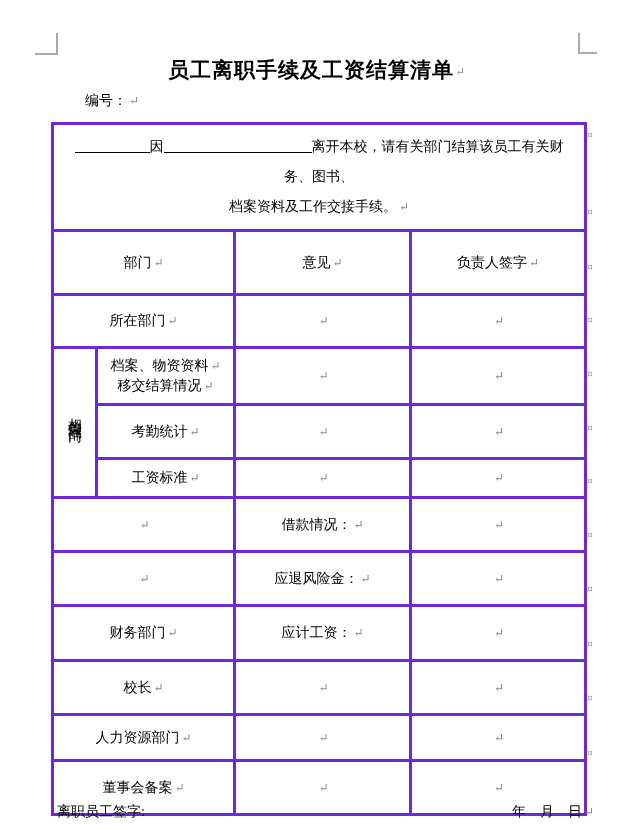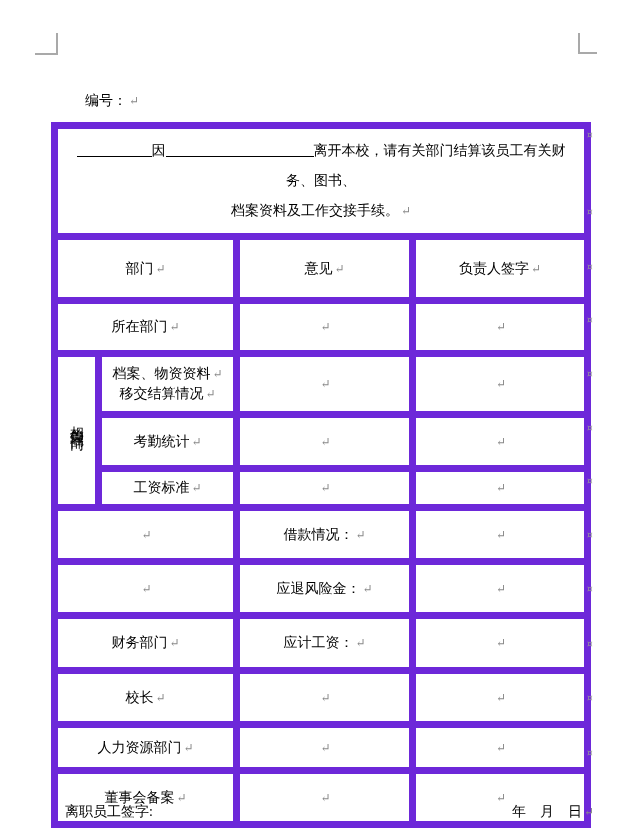--- a/index.html
+++ b/index.html
@@ -28,47 +28,48 @@
   .pm { color:#8a8a8a; font-weight:normal; font-size:12px; margin-left:2px; }
   .rowend { position:absolute; color:#9a9a9a; font-size:9px; font-family:"DejaVu Sans",sans-serif; }
 
   
   table.form {
     position:absolute; left:51px; top:122px; width:533px;
     border-collapse:collapse; table-layout:fixed;
     border:2px solid #000;
   }
   table.form td {
-    border:7px solid #6d28d9; padding:7px; font-size:14px;
+    border:3px solid #6d28d9; padding:7px; font-size:14px;
     text-align:center; vertical-align:middle; overflow:hidden;
   }
   td.intro-cell { text-align:left; vertical-align:top; padding:12px 6px 4px 6px; line-height:30px; }
   .blank { display:inline-block; border-bottom:1px solid #000; height:15px; vertical-align:-2px; }
   .blank-1 { width:75px; }
   .blank-2 { width:148px; }
 
   .two-line { line-height:19px; }
 
   .vtext {
     display:inline-block; writing-mode:vertical-rl; text-orientation:upright;
     font-size:14px; line-height:16px; letter-spacing:2px;
   }
   .vtext .pm { margin-left:0; margin-top:2px; letter-spacing:0; }
 
-  .footer-sign { position:absolute; left:65px; top:803px; font-size:14px; }
+  .footer-sign { position:absolute; left:57px; top:803px; font-size:14px; }
   .footer-date { position:absolute; left:489px; top:803px; font-size:14px; white-space:nowrap;margin-left:23px; }
 </style>
 </head>
 <body>
 
 <div class="page">
 
   <div class="crop crop-tl"></div>
   <div class="crop crop-tr"></div>
 
+  <div class="doc-title"><span>员工离职手续及工资结算清单</span><span class="pm">↵</span></div>
 
   <div class="doc-number"><span>编号：</span><span class="pm">↵</span></div>
 
   <table class="form">
     <colgroup>
       <col style="width:44px">
         <col style="width:138px">
         <col style="width:176px">
         <col style="width:175px">
     </colgroup>

